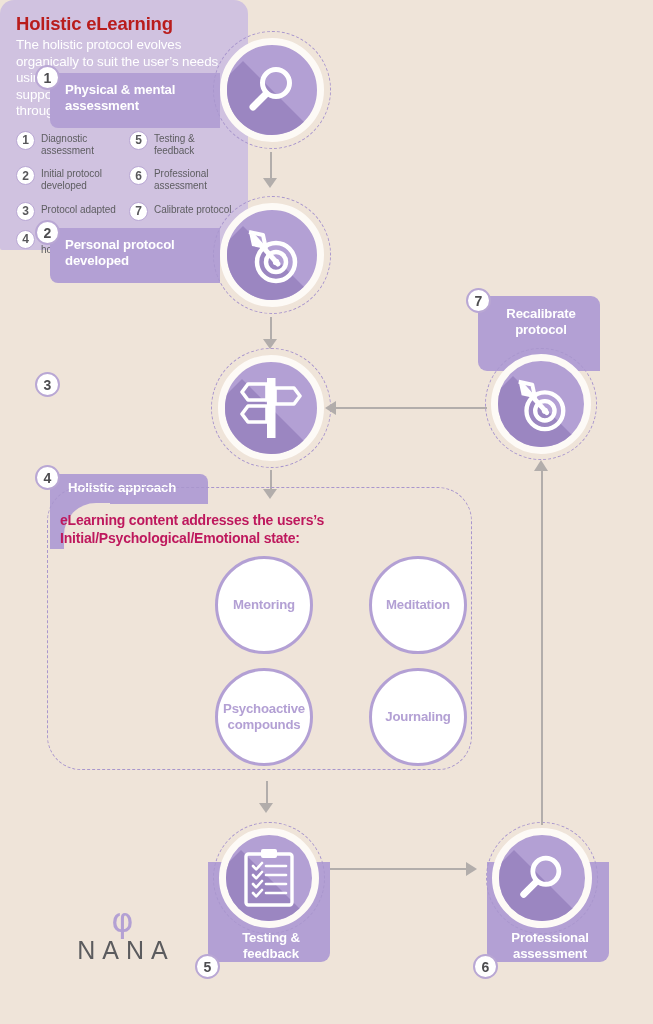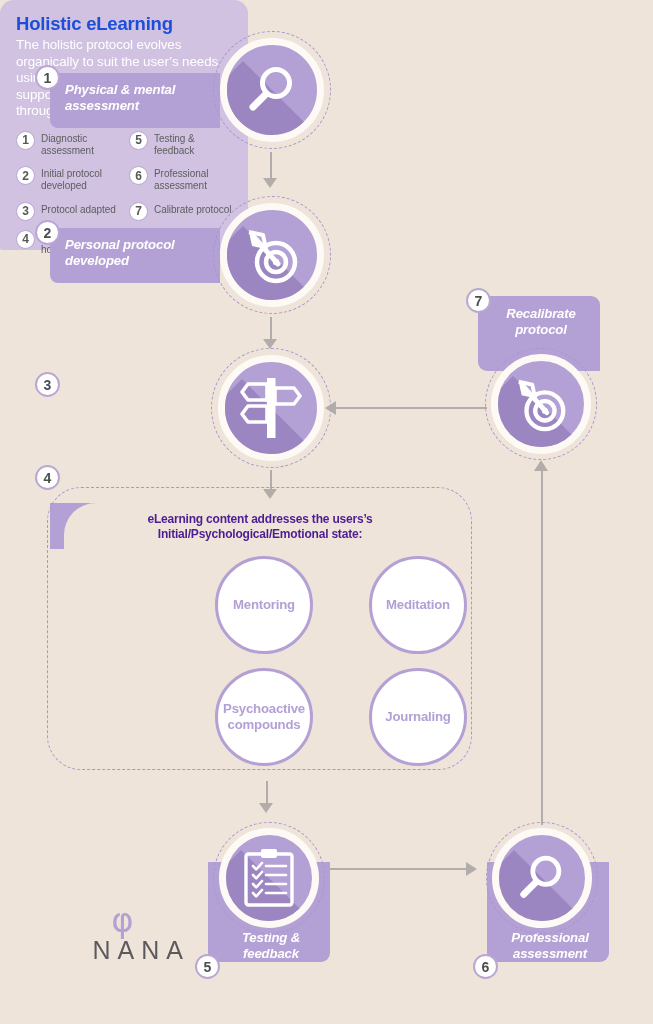--- a/index.html
+++ b/index.html
@@ -25,21 +25,21 @@
     left: 355px; top: 33px;
     width: 248px; height: 250px;
     background: #d0c2e0;
     border-radius: 14px 14px 14px 2px;
     box-sizing: border-box;
     padding: 14px 16px 10px 16px;
   }
   .info-title {
     font-size: 18.5px;
     font-weight: bold;
-    color: #1d4ed8;
+    color: #b91c1c;
     letter-spacing: -0.2px;
     margin: 0 0 3px 0;
     line-height: 1.1;
   }
   .info-body {
     font-size: 13.4px;
     color: #ffffff;
     line-height: 1.23;
     margin: 0;
     letter-spacing: -0.1px;
@@ -115,21 +115,20 @@
   
   .step-label {
     position: absolute;
     background: #b3a0d4;
     color: #ffffff;
     font-size: 13.2px;
     font-weight: bold;
     line-height: 1.23;
     box-sizing: border-box;
     letter-spacing: -0.15px;
-    font-style: italic;
   }
   .step-badge {
     position: absolute;
     width: 25px; height: 25px;
     border-radius: 50%;
     background: #ffffff;
     border: 2px solid #b9a7d4;
     color: #4d4d50;
     font-size: 14px;
     font-weight: bold;
@@ -146,24 +145,24 @@
     left: 47px; top: 487px;
     width: 425px; height: 283px;
     border: 1.6px dashed #a996cd;
     border-radius: 34px;
     box-sizing: border-box;
   }
   .holistic-heading {
     position: absolute;
     left: 60px; top: 512px;
     width: 400px;
-    text-align: center;
-    font-size: 12px;
-    font-weight: bold;
-    color: #4c1d95;
+    text-align: left;
+    font-size: 14px;
+    font-weight: bold;
+    color: #be185d;
     line-height: 1.28;
     letter-spacing: -0.2px;
   }
   .topic {
     position: absolute;
     width: 98px; height: 98px;
     border-radius: 50%;
     background: #ffffff;
     border: 3.4px solid #b3a0d4;
     box-sizing: border-box;
@@ -193,21 +192,20 @@
     color: #b3a0d4;
     line-height: 0.9;
     font-family: "DejaVu Sans", sans-serif;
   }
   .logo-word {
     font-size: 25px;
     color: #5b5b5e;
     letter-spacing: 7px;
     padding-left: 7px;
     font-family: "Liberation Sans", sans-serif;
-    text-align: right;
   }
 </style>
 </head>
 <body>
 
 <div class="stage">
 
   <div class="info-card">
     <div class="info-title">Holistic eLearning</div>
     <div class="info-body">The holistic protocol evolves organically to suit the user’s needs using a feedback loop with supporting eLearning content throughout.</div>
@@ -323,20 +321,23 @@
         <circle cx="35" cy="38" r="19" fill="none" stroke="#ffffff" stroke-width="4.5"></circle>
         <circle cx="35" cy="38" r="10" fill="none" stroke="#ffffff" stroke-width="4.5"></circle>
         <circle cx="35" cy="38" r="3.2" fill="#ffffff"></circle>
         <line x1="12" y1="12" x2="37" y2="40" stroke="#ffffff" stroke-width="5" stroke-linecap="round"></line>
         <path d="M8 8 L11 22 L25 25 Z" fill="#ffffff"></path>
         <path d="M8 8 L22 11 L25 25" fill="none" stroke="#ffffff" stroke-width="4" stroke-linejoin="round"></path>
       </svg>
     </div>
   </div>
 
+  <div class="step-label" style="left:50px; top:474px; width:158px; height:30px; border-radius:8px 8px 0 0; padding:6px 10px 0 18px;">
+    <span>Holistic approach</span>
+  </div>
   <div class="abs" style="left:50px; top:503px; width:14px; height:40px; background:#b3a0d4;"></div>
   <div class="abs" style="left:50px; top:503px; width:50px; height:46px; background:#b3a0d4; border-top-right-radius:0;"></div>
   <div class="abs" style="left:64px; top:503px; width:46px; height:46px; background:#efe4d9; border-top-left-radius:32px;"></div>
   <div class="step-badge" style="left:35px; top:465px;">4</div>
 
   <div class="holistic-box"></div>
 
   <div class="holistic-heading">
     <span>eLearning content addresses the users’s</span><br>
     <span>Initial/Psychological/Emotional state:</span>

